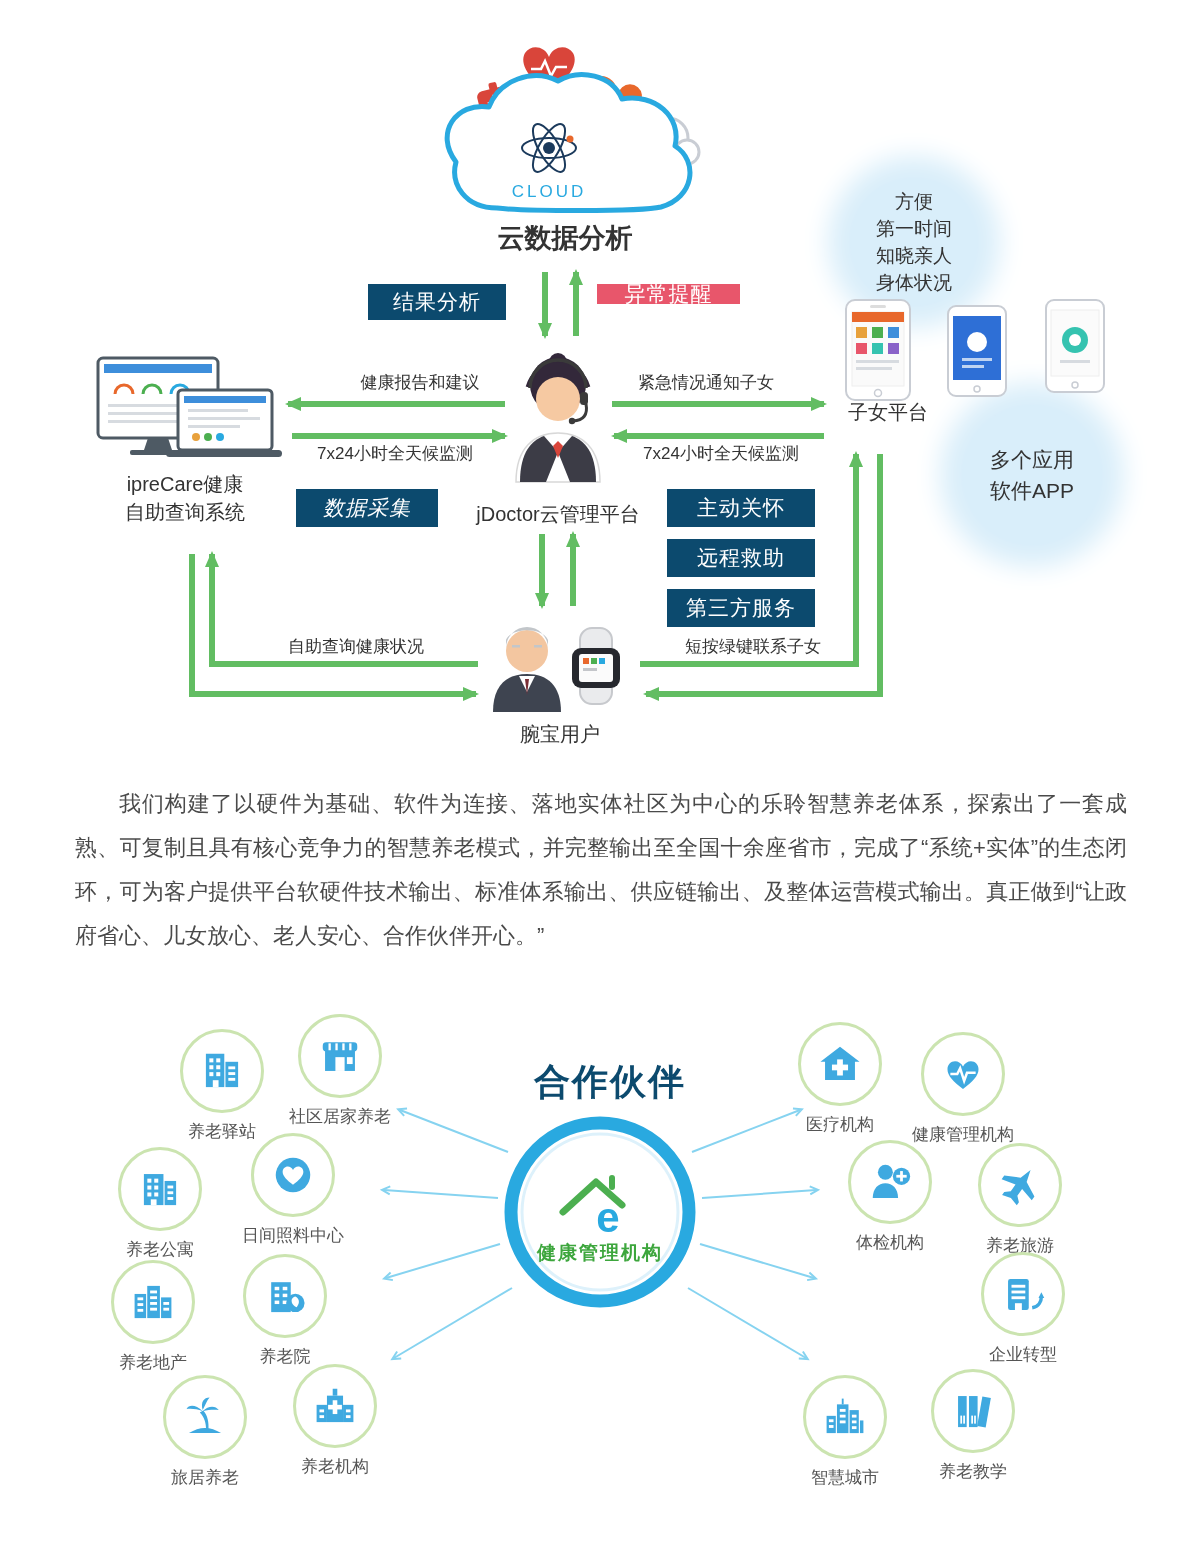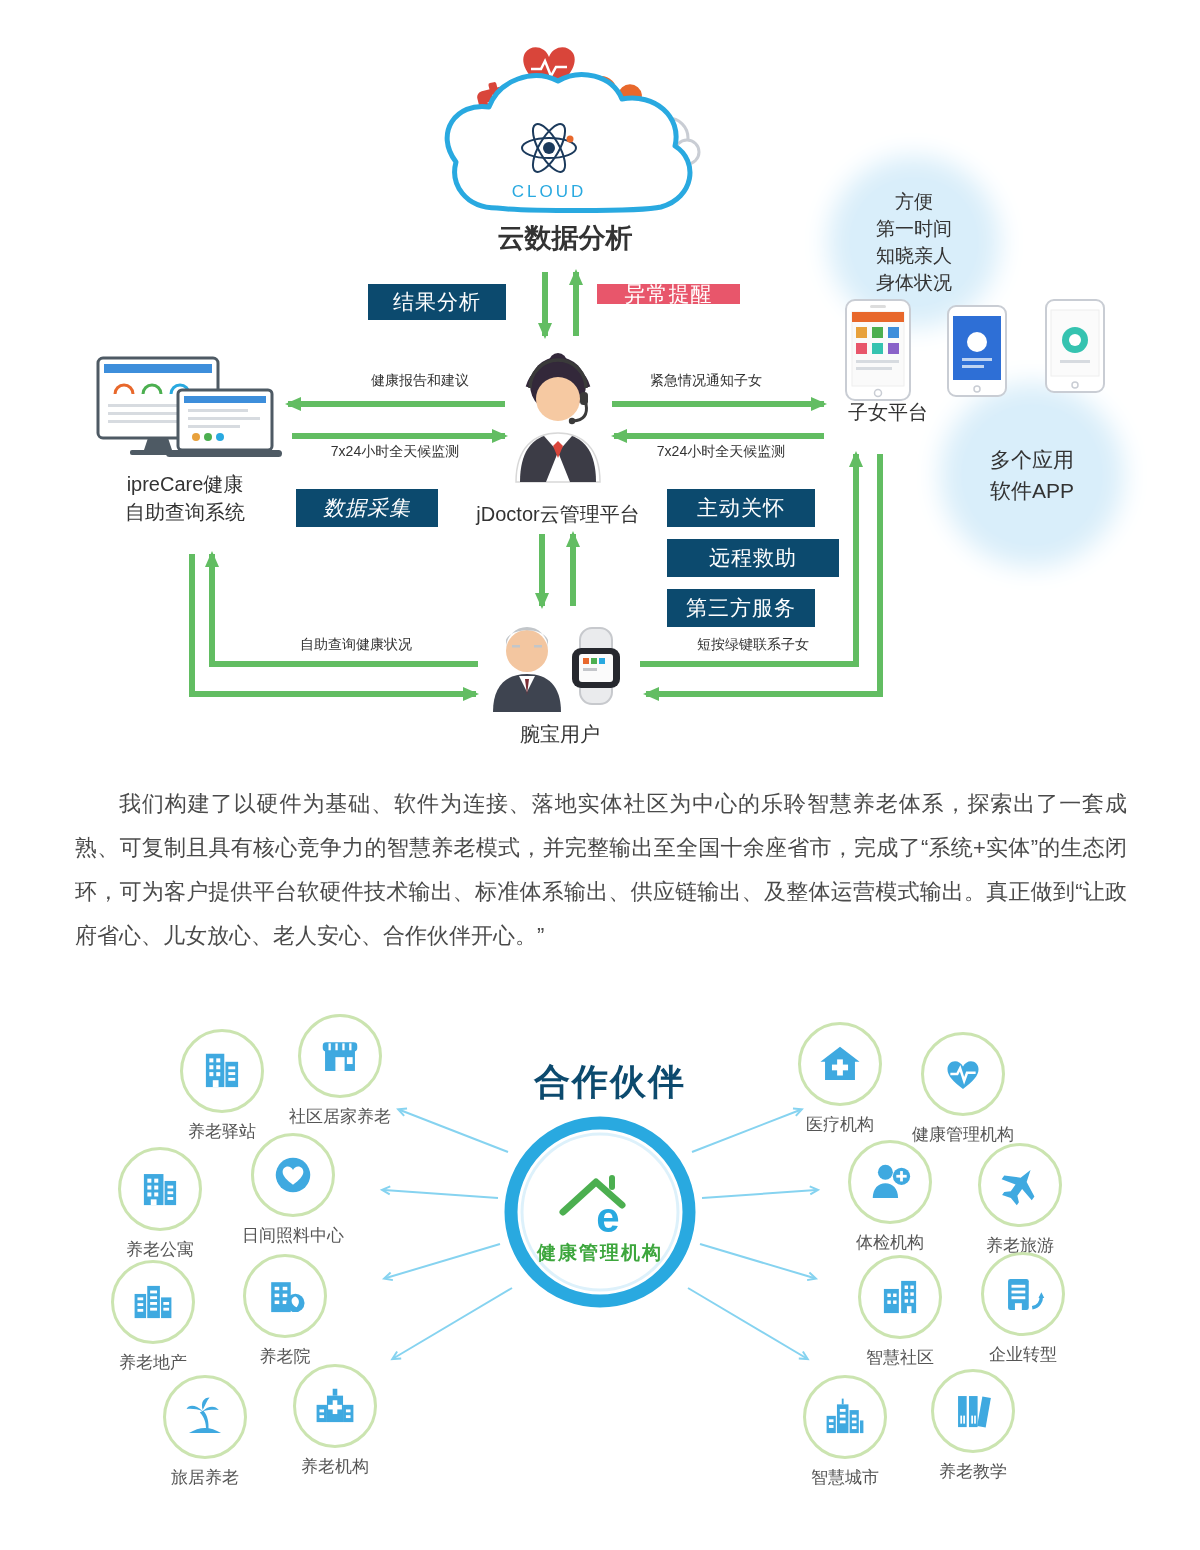--- a/index.html
+++ b/index.html
@@ -1,19 +1,19 @@
 <!DOCTYPE html>
 <html><head>
 <meta charset="utf-8">
 <style>
   html,body{margin:0;padding:0;background:#fff;}
   .canvas{position:relative;width:1200px;height:1550px;background:#fff;overflow:hidden;
           font-family:"Liberation Sans","DejaVu Sans",sans-serif;color:#333;}
   svg.layer{position:absolute;left:0;top:0;z-index:1;pointer-events:none;}
-  .lbl{position:absolute;text-align:center;font-size:14px;color:#333;z-index:2;line-height:1.25;}
+  .lbl{position:absolute;text-align:center;font-size:17px;color:#333;z-index:2;line-height:1.25;}
   .btn{position:absolute;display:flex;align-items:center;justify-content:center;color:#fff;
        font-size:21px;background:#0c4a6e;letter-spacing:1px;z-index:2;}
   .btn.red{background:#E8566B;}
   .bubble{position:absolute;border-radius:50%;background:#D9EEFA;box-shadow:0 0 26px 22px #D9EEFA;
           display:flex;flex-direction:column;align-items:center;justify-content:center;
           text-align:center;color:#333;z-index:0;}
   .bubble span{display:block;}
   .b1 span{font-size:19px;line-height:27px;}
   .b2 span{font-size:21px;line-height:31px;}
   .para{position:absolute;left:75px;top:782px;width:1052px;font-size:22px;line-height:44px;
@@ -226,21 +226,21 @@
   <div class="lbl" style="left:608px;top:372px;width:196px;">紧急情况通知子女</div>
   <div class="lbl" style="left:613px;top:443px;width:216px;">7x24小时全天候监测</div>
 
   <div class="lbl" style="left:95px;top:472px;width:180px;font-size:20px;">ipreCare健康</div>
   <div class="lbl" style="left:95px;top:500px;width:180px;font-size:20px;">自助查询系统</div>
 
   <div class="btn" style="left:296px;top:489px;width:142px;height:38px;font-style:italic;">数据采集</div>
   <div class="lbl" style="left:448px;top:502px;width:220px;font-size:20px;">jDoctor云管理平台</div>
 
   <div class="btn" style="left:667px;top:489px;width:148px;height:38px;">主动关怀</div>
-  <div class="btn" style="left:667px;top:539px;width:172px;height:38px;text-align:center;">远程救助</div>
+  <div class="btn" style="left:667px;top:539px;width:148px;height:38px;text-align:center;">远程救助</div>
   <div class="btn" style="left:667px;top:589px;width:148px;height:38px;">第三方服务</div>
 
   <div class="lbl" style="left:833px;top:400px;width:110px;font-size:20px;">子女平台</div>
 
   <div class="lbl" style="left:258px;top:636px;width:196px;">自助查询健康状况</div>
   <div class="lbl" style="left:655px;top:636px;width:196px;">短按绿键联系子女</div>
   <div class="lbl" style="left:503px;top:722px;width:114px;font-size:20px;">腕宝用户</div>
 
   <div class="para">我们构建了以硬件为基础、软件为连接、落地实体社区为中心的乐聆智慧养老体系，探索出了一套成熟、可复制且具有核心竞争力的智慧养老模式，并完整输出至全国十余座省市，完成了“系统+实体”的生态闭环，可为客户提供平台软硬件技术输出、标准体系输出、供应链输出、及整体运营模式输出。真正做到“让政府省心、儿女放心、老人安心、合作伙伴开心。”</div>
 
@@ -433,42 +433,20 @@
 
   <div class="partner-item" style="left:945px;top:1143px;">
     <div class="pcircle">
       <svg viewBox="0 0 40 40">
         <path d="M20 4l3.2 10.5L36 21v4l-12.5-3.2V29l4.3 3.8V36L20 33.8L12.2 36v-3.2L16.5 29v-7.2L4 25v-4l12.8-6.5z" transform="rotate(35 20 20)"></path>
       </svg>
     </div>
     <div class="plabel">养老旅游</div>
   </div>
 
-  <div class="partner-item" style="left:825px;top:1255px;">
-    <div class="pcircle">
-      <svg viewBox="0 0 40 40">
-        <rect x="6" y="13" width="13" height="21"></rect>
-          <rect x="21" y="6" width="13" height="28"></rect>
-        <g fill="#fff">
-            <rect x="9" y="17" width="3" height="3"></rect>
-            <rect x="14" y="17" width="3" height="3"></rect>
-            <rect x="9" y="23" width="3" height="3"></rect>
-            <rect x="14" y="23" width="3" height="3"></rect>
-            <rect x="24" y="10" width="3" height="3"></rect>
-            <rect x="29" y="10" width="3" height="3"></rect>
-            <rect x="24" y="16" width="3" height="3"></rect>
-            <rect x="29" y="16" width="3" height="3"></rect>
-            <rect x="24" y="22" width="3" height="3"></rect>
-            <rect x="29" y="22" width="3" height="3"></rect>
-            <rect x="26" y="28" width="4" height="6"></rect>
-          </g>
-      </svg>
-    </div>
-    <div class="plabel">智慧社区</div>
-  </div>
 
   <div class="partner-item" style="left:948px;top:1252px;">
     <div class="pcircle">
       <svg viewBox="0 0 40 40">
         <rect x="7" y="7" width="18" height="27" rx="2"></rect>
         <g fill="#fff">
             <rect x="10" y="12" width="12" height="2.5"></rect>
             <rect x="10" y="17" width="12" height="2.5"></rect>
             <rect x="10" y="22" width="12" height="2.5"></rect>
             <rect x="13" y="28" width="6" height="6"></rect>

